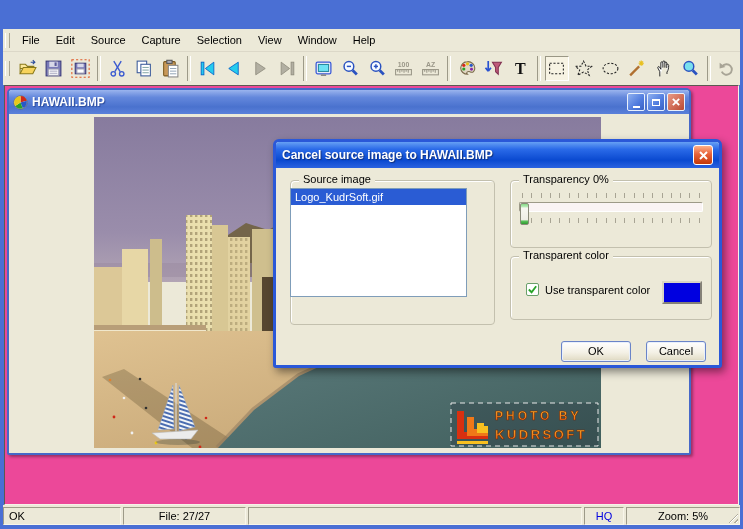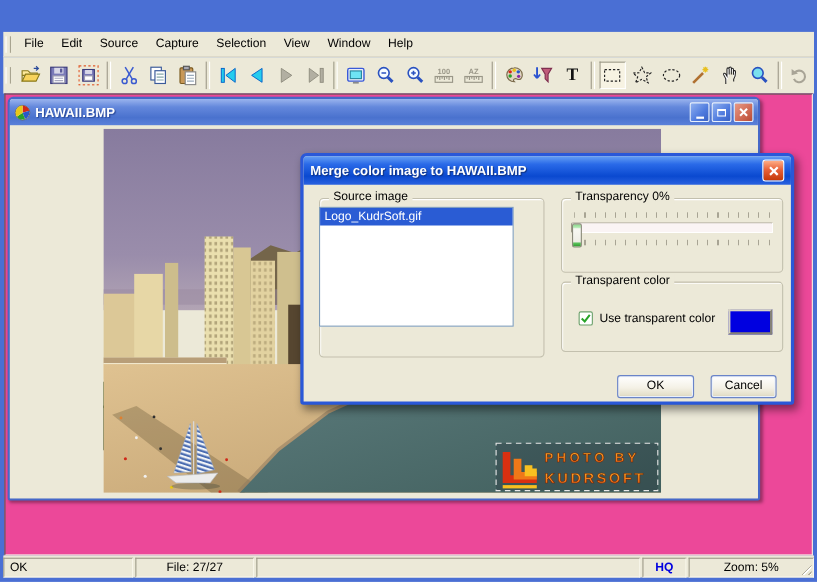--- a/index.html
+++ b/index.html
@@ -86,23 +86,23 @@
   .dlg-btn{position:absolute;height:21px;font-family:"Liberation Sans",sans-serif;font-size:11px;color:#000;text-align:center;line-height:19px;
     border:1px solid #6a84c8;border-radius:3px;background:linear-gradient(180deg,#ffffff 0%,#f4f1e6 55%,#e4dfca 90%,#d4cfba 100%);
     box-shadow:0 0 0 1px #e9f0fb inset;box-sizing:border-box;}
   .btn-ok{left:285px;top:173px;width:70px;}
   .btn-cancel{left:370px;top:173px;width:60px;}
 
   
   .statusbar{position:absolute;left:3px;bottom:4px;width:737px;height:20px;background:#ece9d8;display:flex;gap:2px;align-items:stretch;padding-top:2px;box-sizing:border-box;}
   .spanel{border:1px solid;border-color:#9d9a88 #f8f6ea #f8f6ea #9d9a88;display:flex;align-items:center;padding:0 5px;box-sizing:border-box;color:#000;}
   .sp1{width:118px;}
-  .sp2{width:108px;justify-content:center;}
+  .sp2{width:123px;justify-content:center;}
   .sp3{flex:1;}
-  .sp4{width:40px;justify-content:center;color:#0000e0;font-weight:bold;}
+  .sp4{width:40px;justify-content:center;color:#0000e0;}
   .sp5{width:114px;justify-content:center;position:relative;}
   .grip{position:absolute;right:1px;bottom:1px;width:12px;height:12px;
     background:repeating-linear-gradient(135deg,transparent 0 2px,#b0ac9c 2px 3px,#fff 3px 4px);clip-path:polygon(100% 0,100% 100%,0 100%);}
 </style>
 </head>
 <body>
 
 <div class="screen">
 
 
@@ -436,21 +436,21 @@
               <text x="44" y="36" font-family="Liberation Sans, sans-serif" font-size="13" font-weight="bold" letter-spacing="2.5" fill="url(#wmg)" stroke="#6a2408" stroke-width="0.5">KUDRSOFT</text>
             </g>
           </svg>
         </div>
       </div>
     </div>
   </div>
 
   <div class="dialog">
     <div class="dialog-titlebar">
-      <span class="dialog-title-text">Merge color image to HAWAII.BMP</span>
+      <span class="dialog-title-text">Cancel source image to HAWAII.BMP</span>
       <div class="dbtn-close">
         <svg width="11" height="11" viewBox="0 0 11 11">
             <line x1="2" y1="2" x2="9" y2="9" stroke="#fff" stroke-width="2"></line>
             <line x1="9" y1="2" x2="2" y2="9" stroke="#fff" stroke-width="2"></line>
           </svg>
       </div>
     </div>
 
     <div class="dialog-body">
 

